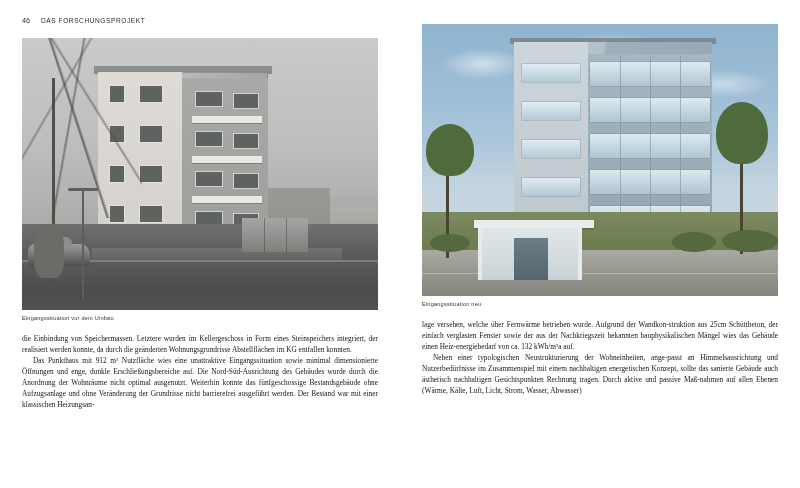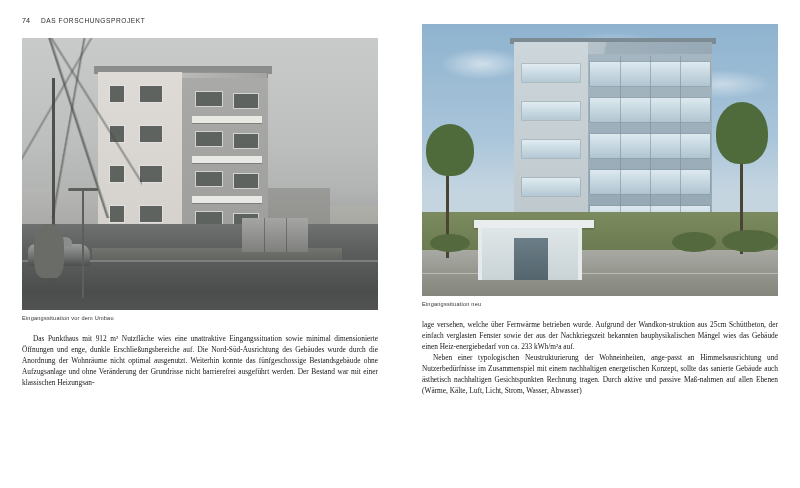--- a/index.html
+++ b/index.html
@@ -350,21 +350,21 @@
   .body p.indent { text-indent: 11px; }
 </style>
 </head>
 <body>
 
 <div class="spread">
 
   <div class="page page-left">
 
     <div class="runhead">
-      <span class="folio">74</span>
+      <span class="folio">46</span>
       <span class="title">DAS FORSCHUNGSPROJEKT</span>
     </div>
 
     <div class="figure">
       <div class="photo ph-left">
         <div class="lowbldg"></div>
         <div class="lowbldg2"></div>
 
         <div class="bldg-roof"></div>
         <div class="bldg"></div>
@@ -407,20 +407,21 @@
         <div class="lamp"></div>
 
         <div class="trunk" style="left:30px; top:40px; height:210px;"></div>
         <div class="branches"></div>
         <div class="tree" style="left:12px; top:186px; width:30px; height:54px;"></div>
       </div>
       <div class="caption">Eingangssituation vor dem Umbau</div>
     </div>
 
     <div class="body">
+      <p>die Einbindung von Speichermassen. Letztere wurden im Kellergeschoss in Form eines Steinspeichers integriert, der realisiert werden konnte, da durch die geänderten Wohnungsgrundrisse Abstellflächen im KG entfallen konnten.</p>
       <p class="indent">Das Punkthaus mit 912 m² Nutzfläche wies eine unattraktive Eingangssituation sowie minimal dimensionierte Öffnungen und enge, dunkle Erschließungsbereiche auf. Die Nord-Süd-Ausrichtung des Gebäudes wurde durch die Anordnung der Wohnräume nicht optimal ausgenutzt. Weiterhin konnte das fünfgeschossige Bestandsgebäude ohne Aufzugsanlage und ohne Veränderung der Grundrisse nicht barrierefrei ausgeführt werden. Der Bestand war mit einer klassischen Heizungsan-</p>
     </div>
   </div>
 
   <div class="page page-right">
 
 
     <div class="figure">
       <div class="photo ph-right">
         <div class="sky-clouds"></div>
@@ -462,18 +463,18 @@
         <div class="trunkG" style="left:24px;  top:138px; height:96px;"></div>
         <div class="treeG" style="left:4px;   top:100px; width:48px; height:52px;"></div>
         <div class="bush" style="left:250px; width:44px; height:20px;"></div>
         <div class="bush" style="left:300px; width:56px; height:22px;"></div>
         <div class="bush" style="left:8px;   width:40px; height:18px;"></div>
       </div>
       <div class="caption">Eingangssituation neu</div>
     </div>
 
     <div class="body">
-      <p>lage versehen, welche über Fernwärme betrieben wurde. Aufgrund der Wandkon-struktion aus 25cm Schüttbeton, der einfach verglasten Fenster sowie der aus der Nachkriegszeit bekannten bauphysikalischen Mängel wies das Gebäude einen Heiz-energiebedarf von ca. 233 kWh/m²a auf.</p>
+      <p>lage versehen, welche über Fernwärme betrieben wurde. Aufgrund der Wandkon-struktion aus 25cm Schüttbeton, der einfach verglasten Fenster sowie der aus der Nachkriegszeit bekannten bauphysikalischen Mängel wies das Gebäude einen Heiz-energiebedarf von ca. 132 kWh/m²a auf.</p>
       <p class="indent">Neben einer typologischen Neustrukturierung der Wohneinheiten, ange-passt an Himmelsausrichtung und Nutzerbedürfnisse im Zusammenspiel mit einem nachhaltigen energetischen Konzept, sollte das sanierte Gebäude auch ästhetisch nachhaltigen Gesichtspunkten Rechnung tragen. Durch aktive und passive Maß-nahmen auf allen Ebenen (Wärme, Kälte, Luft, Licht, Strom, Wasser, Abwasser)</p>
     </div>
   </div>
 
 </div>
 
 </body></html>

